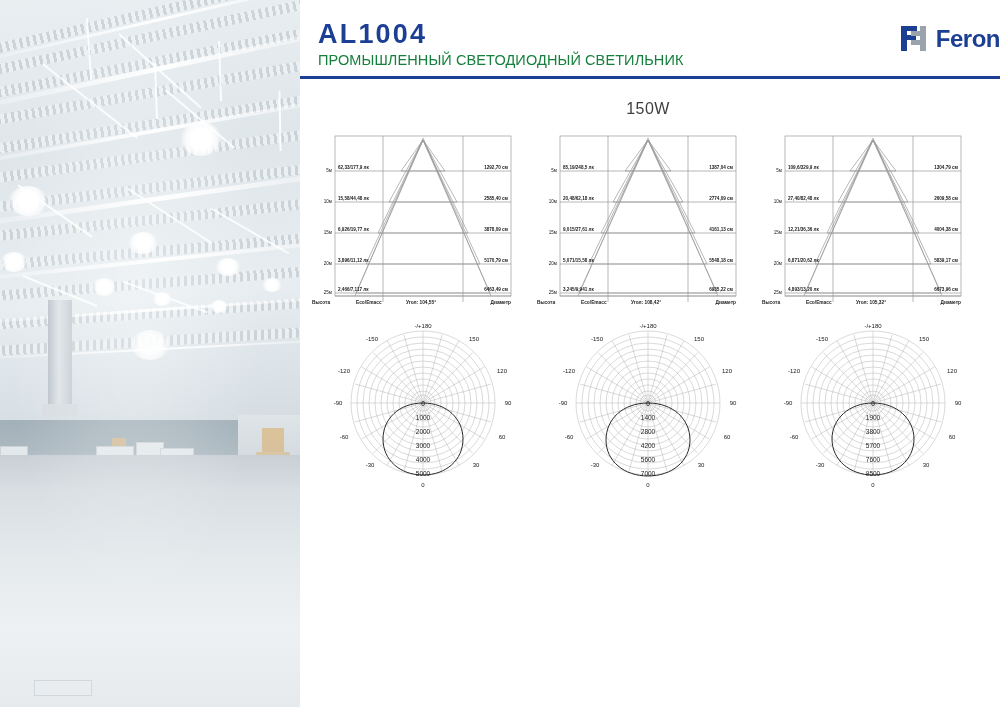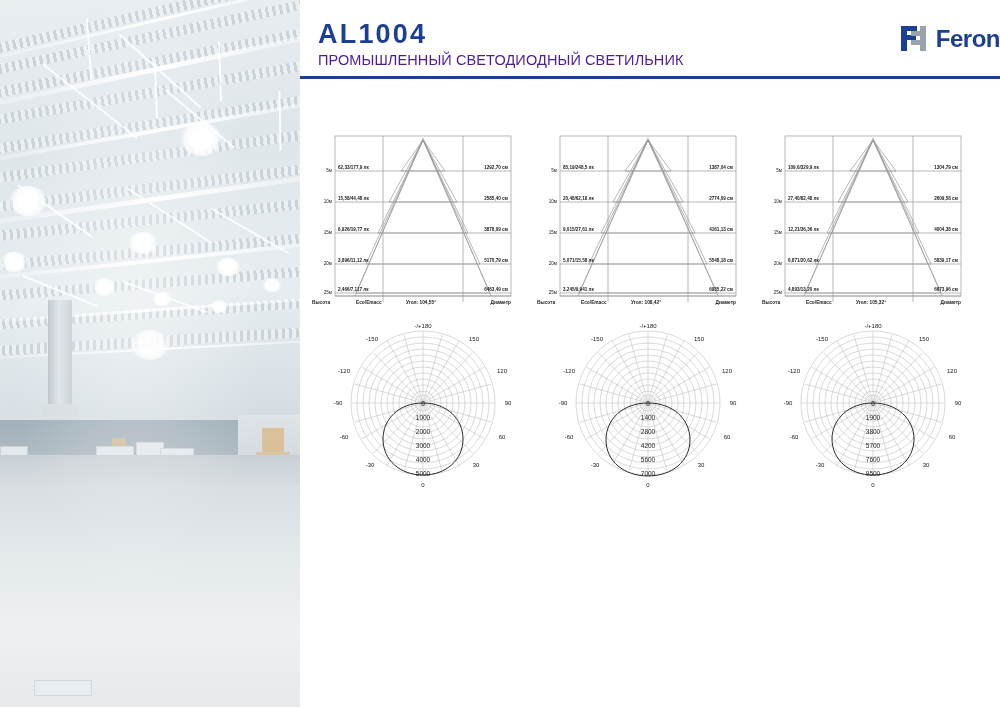--- a/index.html
+++ b/index.html
@@ -28,21 +28,21 @@
   .crate{position:absolute;background:#d9bd8e;}
   .machine{position:absolute;background:#e3e8eb;border:1px solid #ccd3d8;}
   .ph-vignette{position:absolute;inset:0;
     background:radial-gradient(ellipse at 45% 42%,rgba(255,255,255,.35) 0%,rgba(255,255,255,0) 55%);}
 
   
   .content{position:absolute;left:300px;top:0;width:700px;height:707px;background:#fff;}
   .header{position:absolute;left:18px;top:14px;width:682px;height:58px;margin-top:7px;}
   .title{font-size:27px;font-weight:bold;color:#1c3f94;letter-spacing:2.2px;line-height:1;
          font-family:"Liberation Sans",sans-serif;}
-  .subtitle{margin-top:4px;font-size:14.5px;color:#4c1d95;letter-spacing:.1px;font-family:"Liberation Sans",sans-serif;}
+  .subtitle{margin-top:4px;font-size:14.5px;color:#15803d;letter-spacing:.1px;font-family:"Liberation Sans",sans-serif;}
   .logo{position:absolute;right:0;top:2px;display:flex;align-items:center;gap:7px;}
   .logo-mark{width:31px;height:31px;position:relative;}
   .logo-text{font-size:24px;font-weight:bold;color:#1c3f94;letter-spacing:-.5px;line-height:1;}
   .rule{position:absolute;left:0;top:76px;width:700px;height:3px;background:#1c3f94;}
 
   
   .panels{position:absolute;left:0;top:100px;width:700px;height:400px;}
   .panel{position:absolute;top:0;width:230px;height:400px;}
   .panel-title{text-align:center;font-size:16px;color:#3f3f3f;font-weight:normal;letter-spacing:.4px;}
   .cone-wrap{position:absolute;left:0;top:30px;width:230px;height:180px;}
@@ -242,20 +242,21 @@
               <text x="115" y="119">2000</text>
               <text x="115" y="133">3000</text>
               <text x="115" y="147">4000</text>
               <text x="115" y="161">5000</text>
             </g>
           </svg>
         </div>
       </div>
 
       <div class="panel" style="left:233px;">
+        <div class="panel-title">150W</div>
         <div class="cone-wrap">
           <svg width="230" height="180" viewBox="0 0 230 180">
             <g stroke="#9a9a9a" stroke-width="0.7" fill="none">
               <rect x="27" y="6" width="176" height="160"></rect>
               <line x1="27" y1="41" x2="203" y2="41"></line>
               <line x1="27" y1="72" x2="203" y2="72"></line>
               <line x1="27" y1="103" x2="203" y2="103"></line>
               <line x1="27" y1="134" x2="203" y2="134"></line>
               <line x1="27" y1="163" x2="203" y2="163"></line>
               <path d="M115 8 L45 166"></path>

